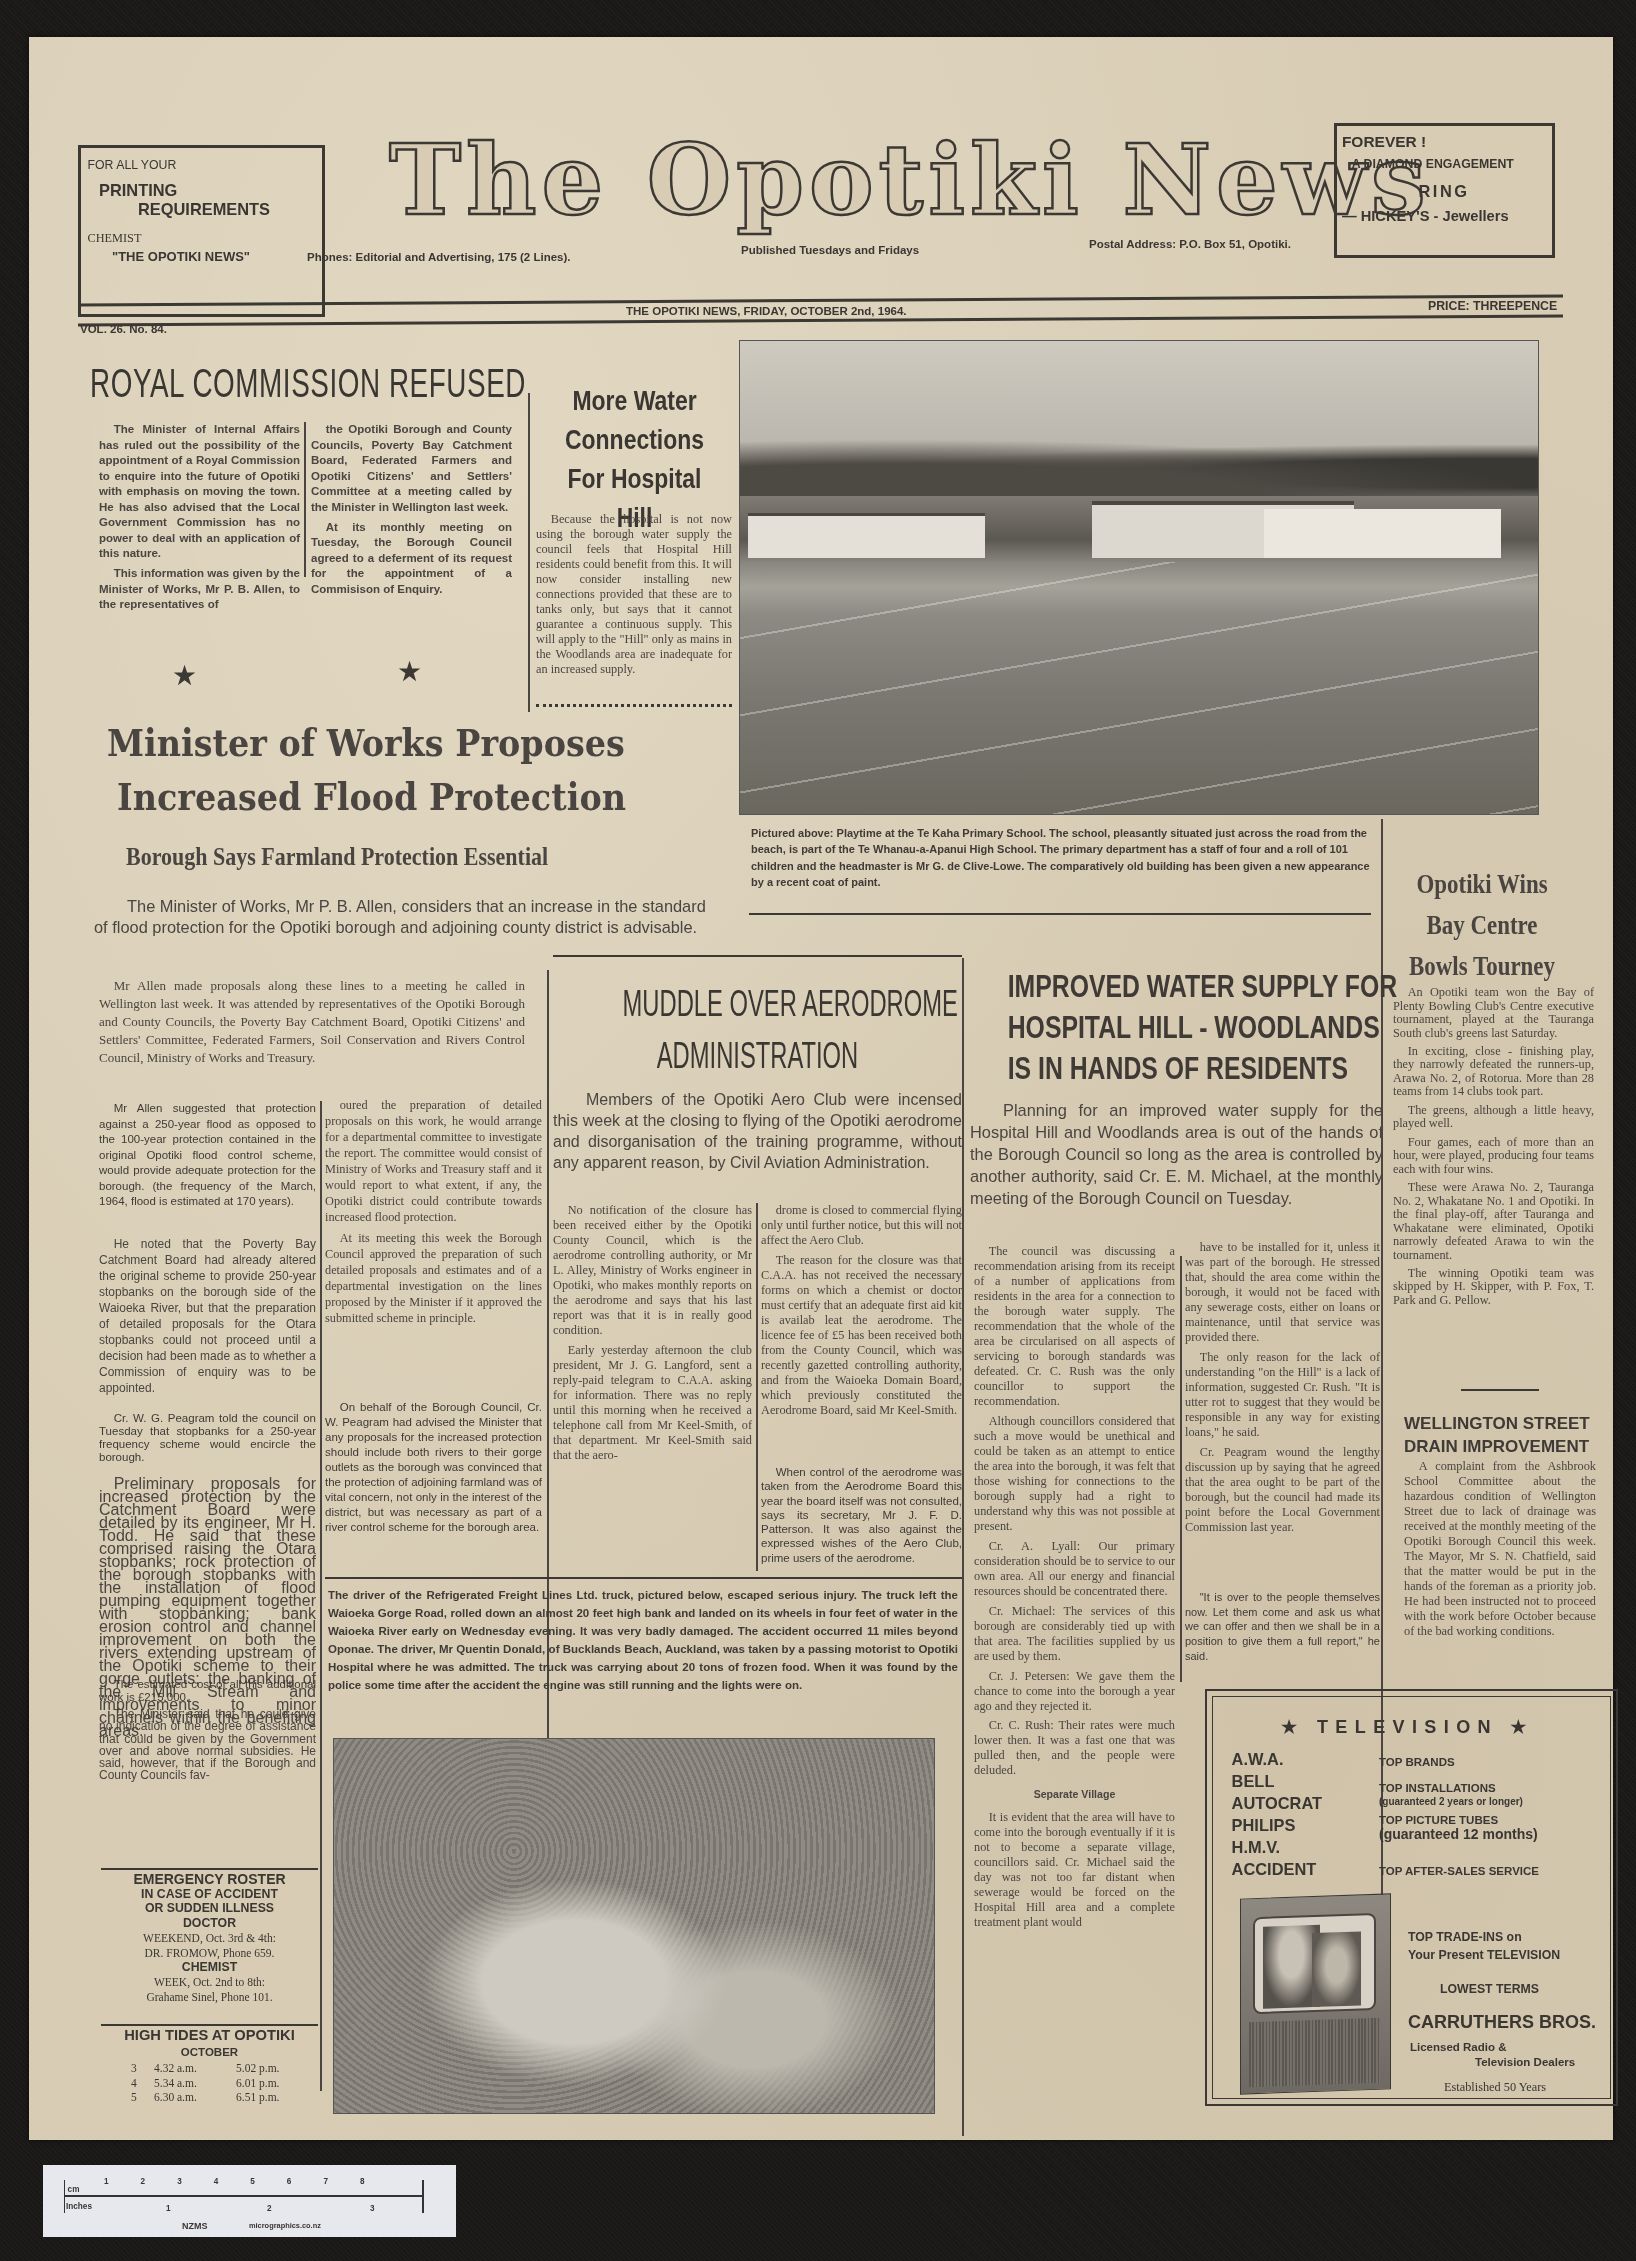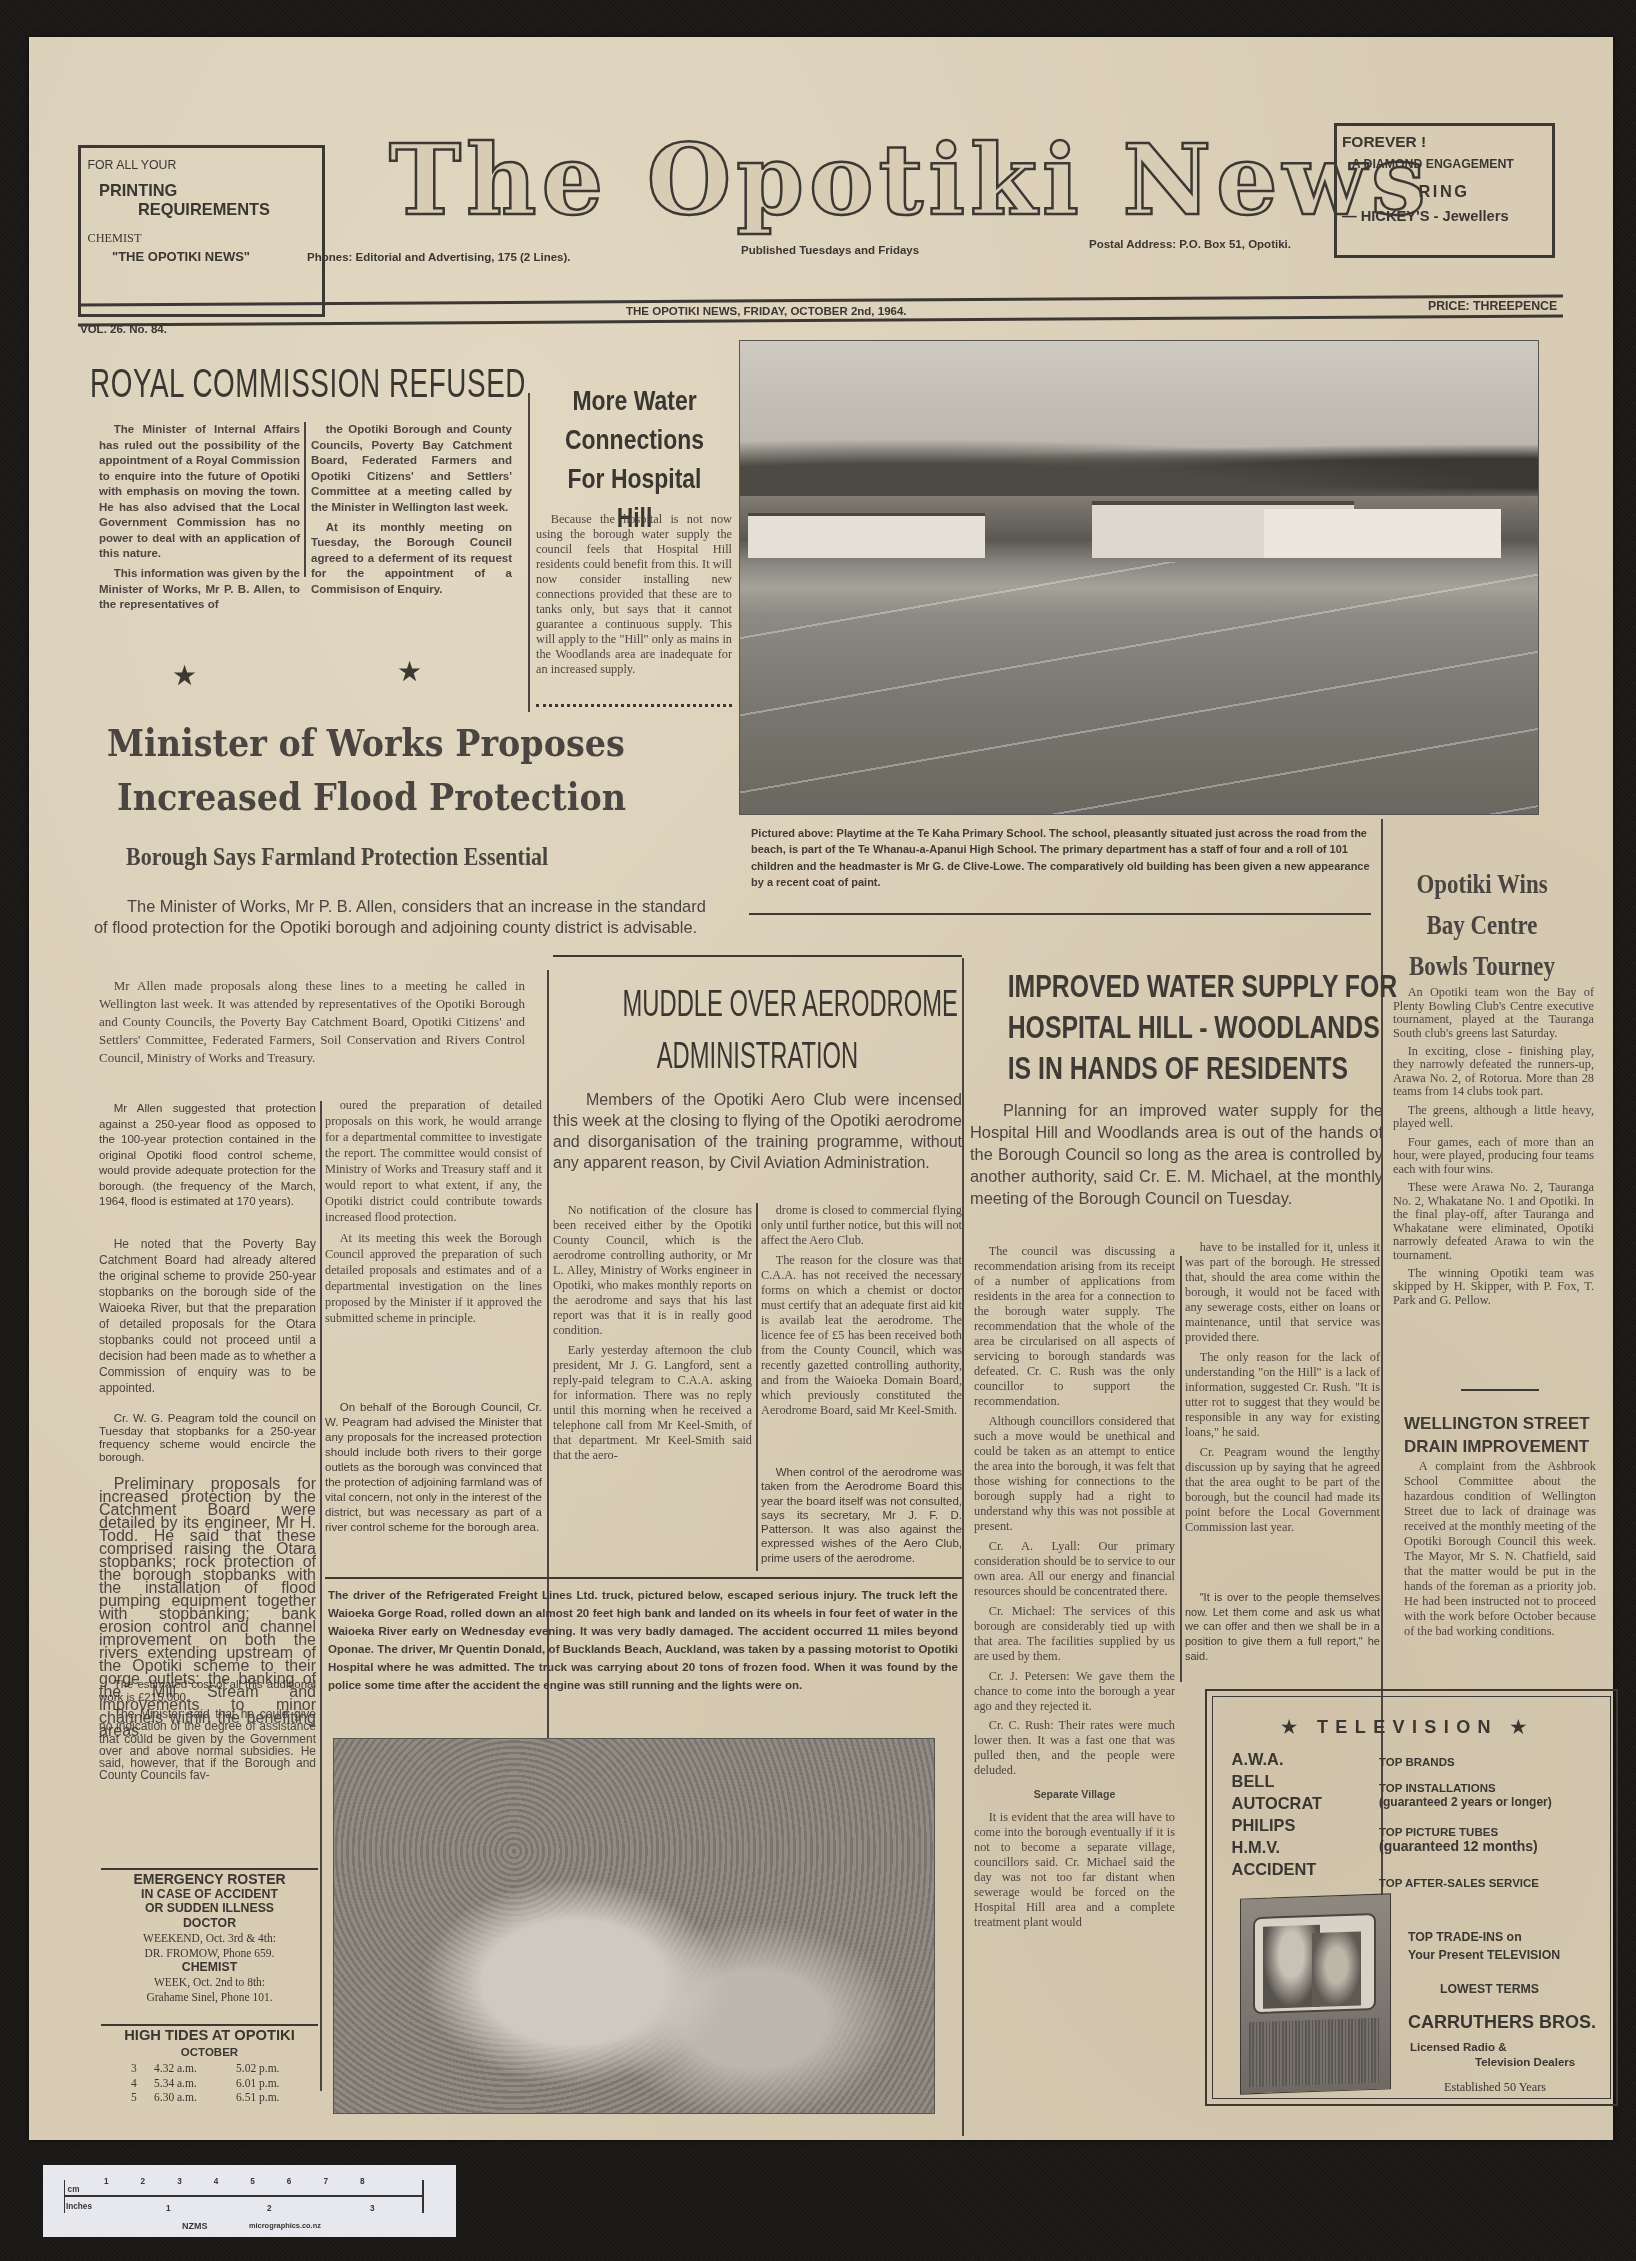--- a/index.html
+++ b/index.html
@@ -249,21 +249,21 @@
       <div>A.W.A.</div>
       <div>BELL</div>
       <div>AUTOCRAT</div>
       <div>PHILIPS</div>
       <div>H.M.V.</div>
       <div>ACCIDENT</div>
     </div>
     <div class="abs sans bold" style="left:172px;top:64px;font-size:11.5px;line-height:14px">
       <div style="margin-bottom:11.5px">TOP BRANDS</div>
       <div>TOP INSTALLATIONS</div>
-      <div style="font-size:12px;margin-bottom:16px">(guaranteed 2 years or longer)</div>
+      <div style="font-size:10px;margin-bottom:4px">(guaranteed 2 years or longer)</div>
       <div>TOP PICTURE TUBES</div>
       <div style="font-size:14px;margin-bottom:23px">(guaranteed 12 months)</div>
       <div>TOP AFTER-SALES SERVICE</div>
     </div>
     <div class="abs" style="left:33px;top:205px;width:151px;height:196px;background:linear-gradient(#8d8981,#6e6a63);border:1.6px solid #3c3834;transform:skewY(-2deg)">
       <div class="abs" style="left:11.5px;top:18px;width:123px;height:97px;background:#d8d2c6;border:2.5px solid #4a4541;border-radius:8.2px;overflow:hidden">
         <div class="abs" style="left:8.2px;top:8.2px;width:57px;height:82px;background:radial-gradient(ellipse at 50% 35%,#c8c2b6 30%,#55514b 70%)"></div>
         <div class="abs" style="left:57px;top:16.4px;width:49px;height:74px;background:radial-gradient(ellipse at 50% 45%,#bdb7aa 30%,#5e5a53 70%)"></div>
       </div>
       <div class="abs" style="left:8.2px;top:123px;width:131px;height:65px;background:repeating-linear-gradient(90deg,#5b5851 0 1.6px,#75716a 1.6px 3.3px)"></div>

